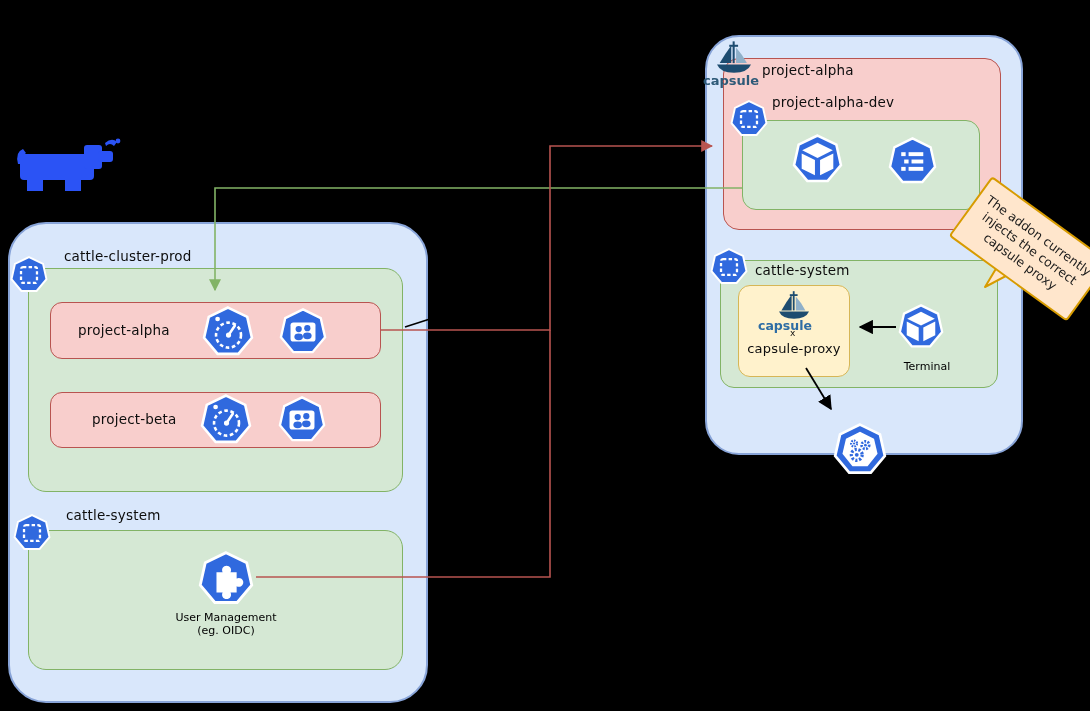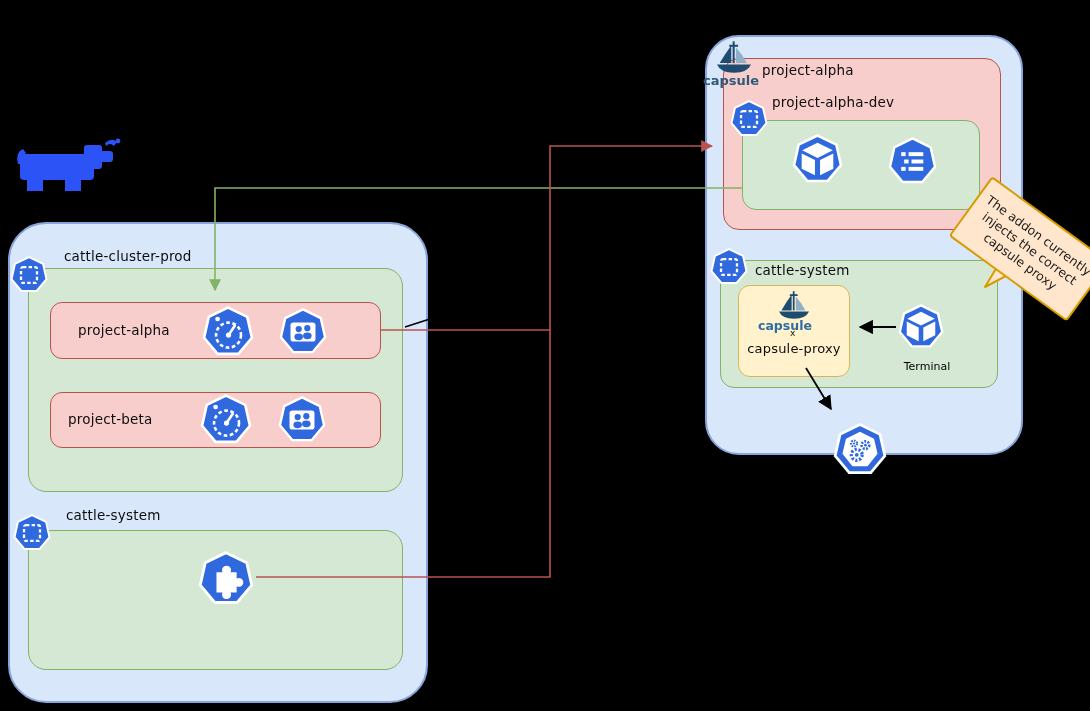--- a/index.html
+++ b/index.html
@@ -46,25 +46,29 @@
   <div class="box cluster" style="left:8px;top:222px;width:420px;height:481px;"></div>
 
   <div class="box nsbox" style="left:28px;top:268px;width:375px;height:224px;"></div>
 
   <div class="lbl hand" style="left:64px;top:248px;">cattle-cluster-prod</div>
 
   <div class="box projrow" style="left:50px;top:302px;width:331px;height:57px;"></div>
   <div class="lbl hand" style="left:78px;top:322px;">project-alpha</div>
 
   <div class="box projrow" style="left:50px;top:392px;width:331px;height:56px;"></div>
-  <div class="lbl hand" style="left:68px;top:411px;">project-beta</div>
+  <div class="lbl hand" style="left:92px;top:411px;">project-beta</div>
 
   <div class="box nsbox" style="left:28px;top:530px;width:375px;height:140px;"></div>
   <div class="lbl hand" style="left:66px;top:507px;">cattle-system</div>
 
+  <div class="lbl plain ctr" style="left:141px;top:611px;width:170px;">
+    <div>User Management</div>
+    <div>(eg. OIDC)</div>
+  </div>
 
   <div class="box cluster" style="left:705px;top:35px;width:318px;height:420px;border-radius:34px;"></div>
 
   <div class="box projrow" style="left:723px;top:58px;width:278px;height:172px;border-radius:16px;"></div>
   <div class="lbl hand" style="left:762px;top:62px;">project-alpha</div>
 
   <div class="box nsbox" style="left:742px;top:120px;width:238px;height:90px;border-radius:14px;z-index:3;"></div>
   <div class="lbl hand" style="left:772px;top:94px;">project-alpha-dev</div>
 
   <div class="box nsbox" style="left:720px;top:260px;width:278px;height:128px;border-radius:14px;"></div>

